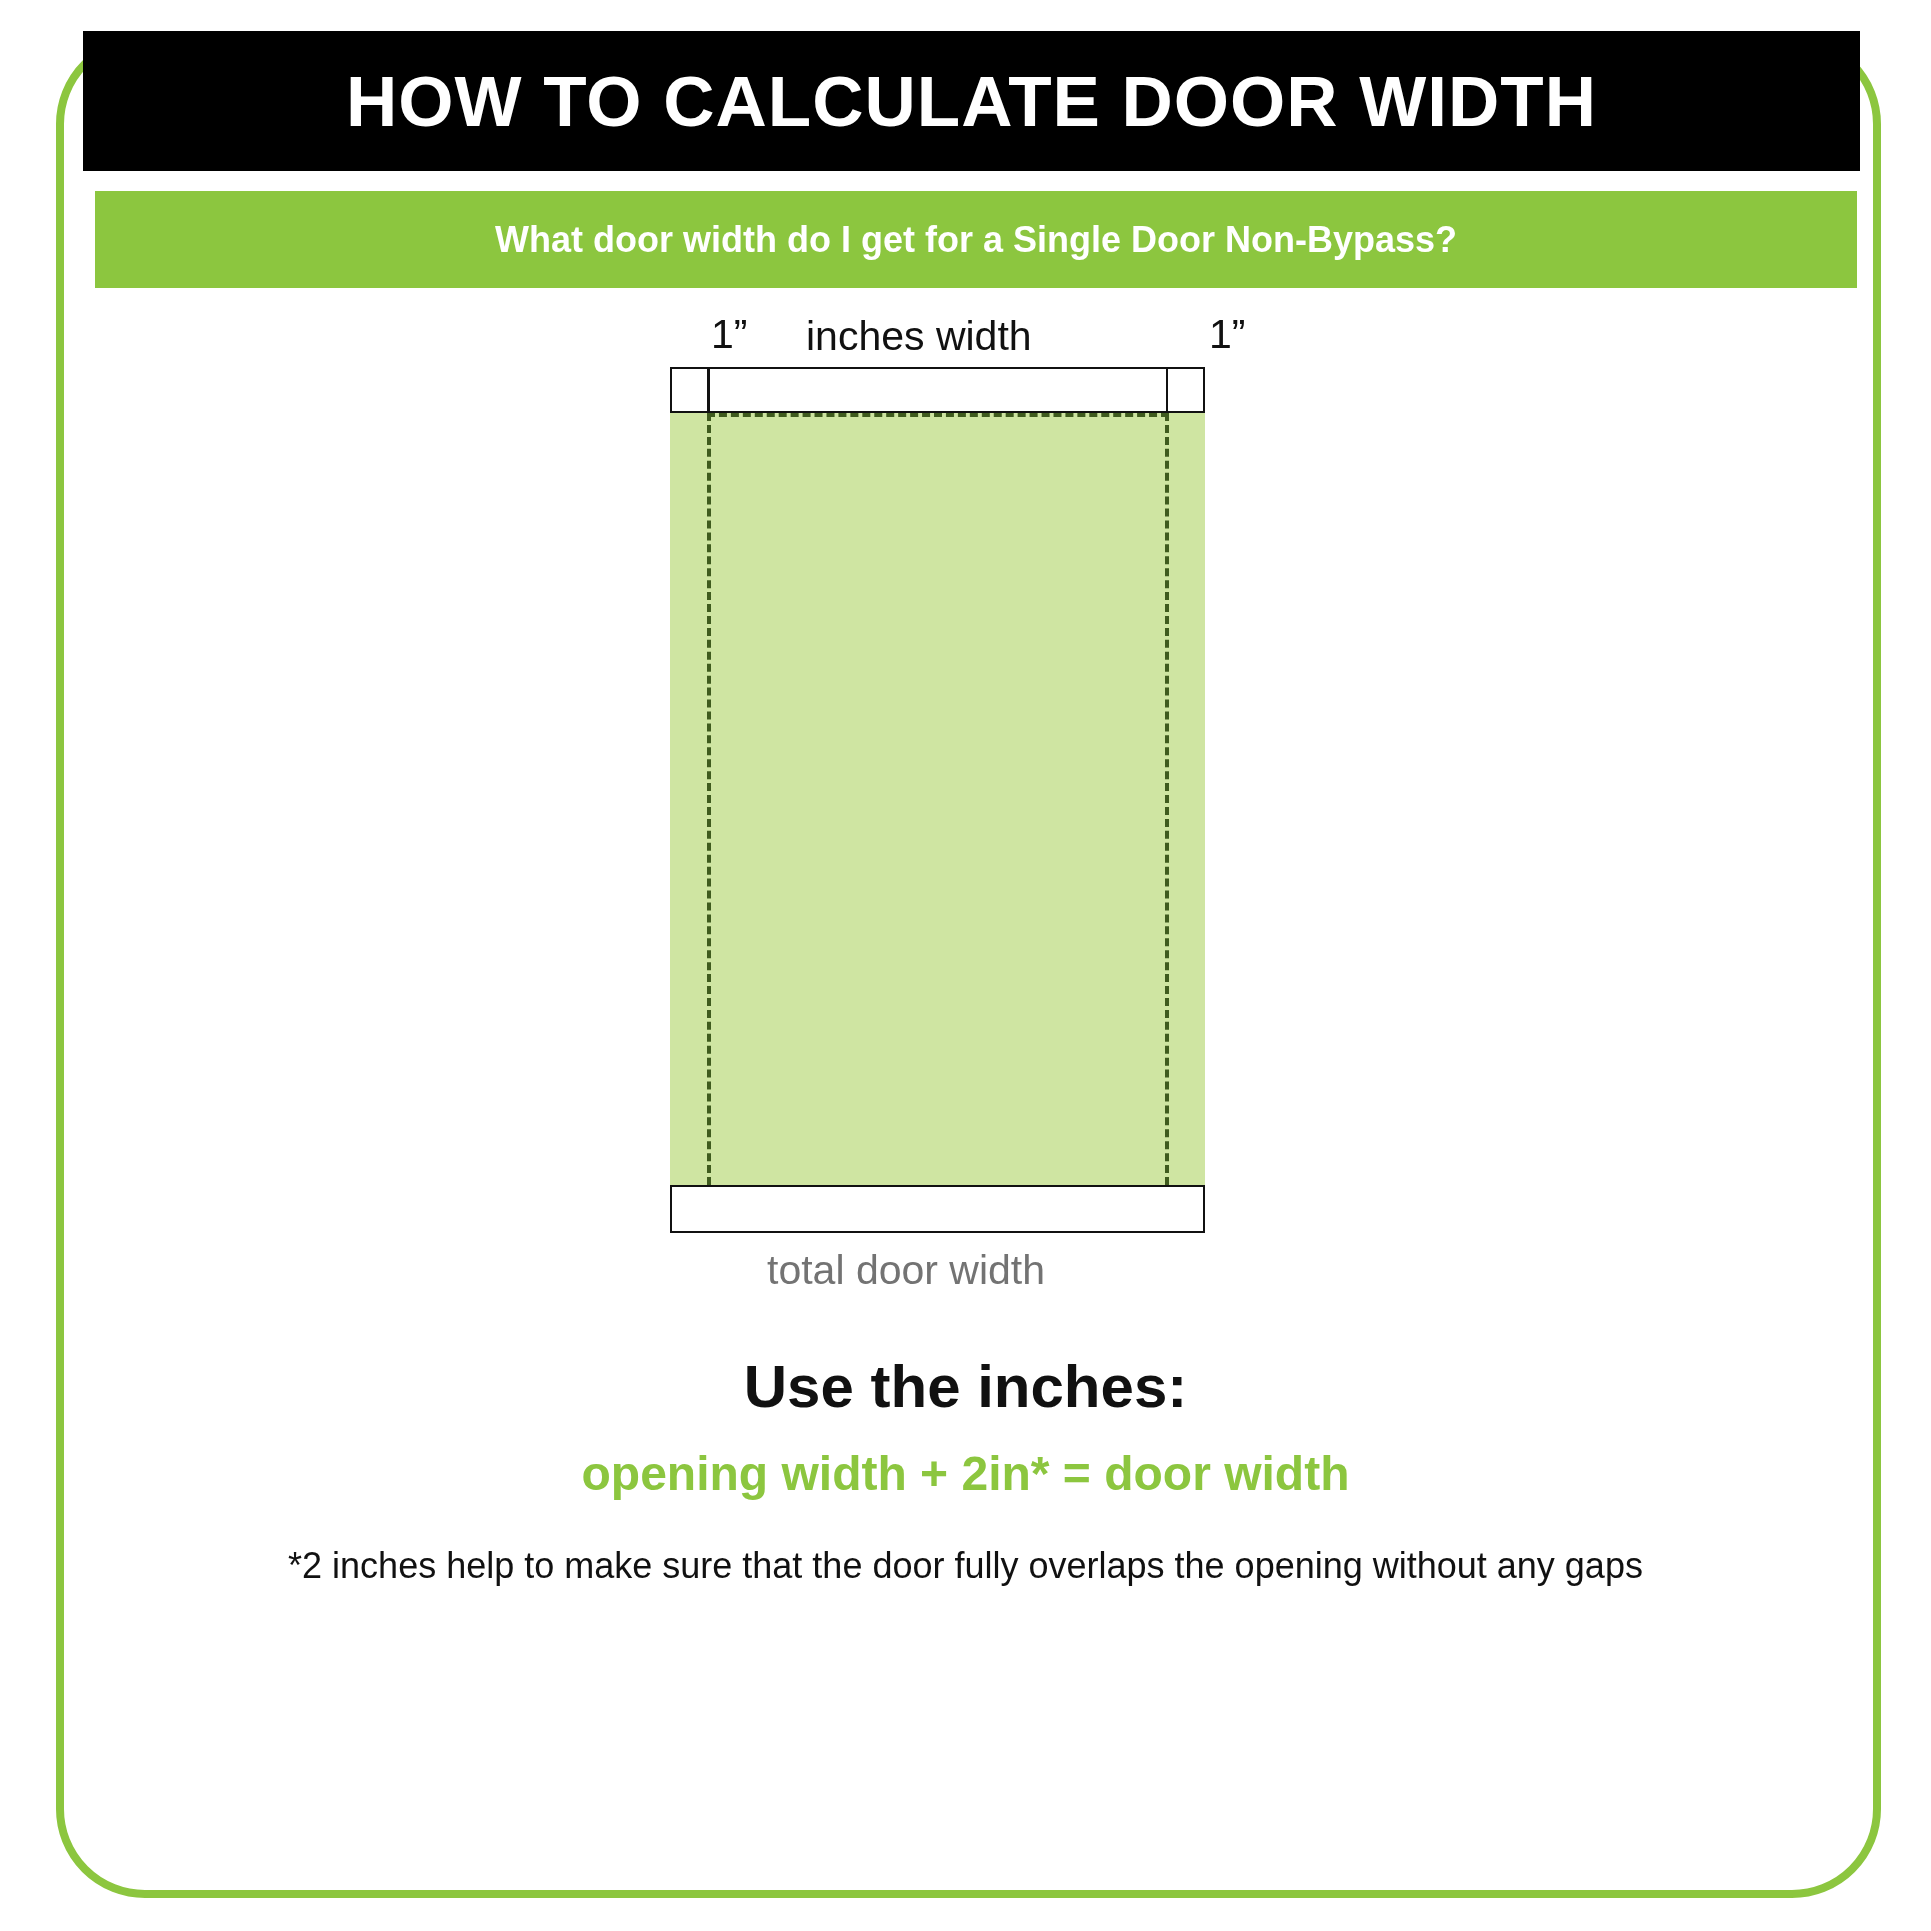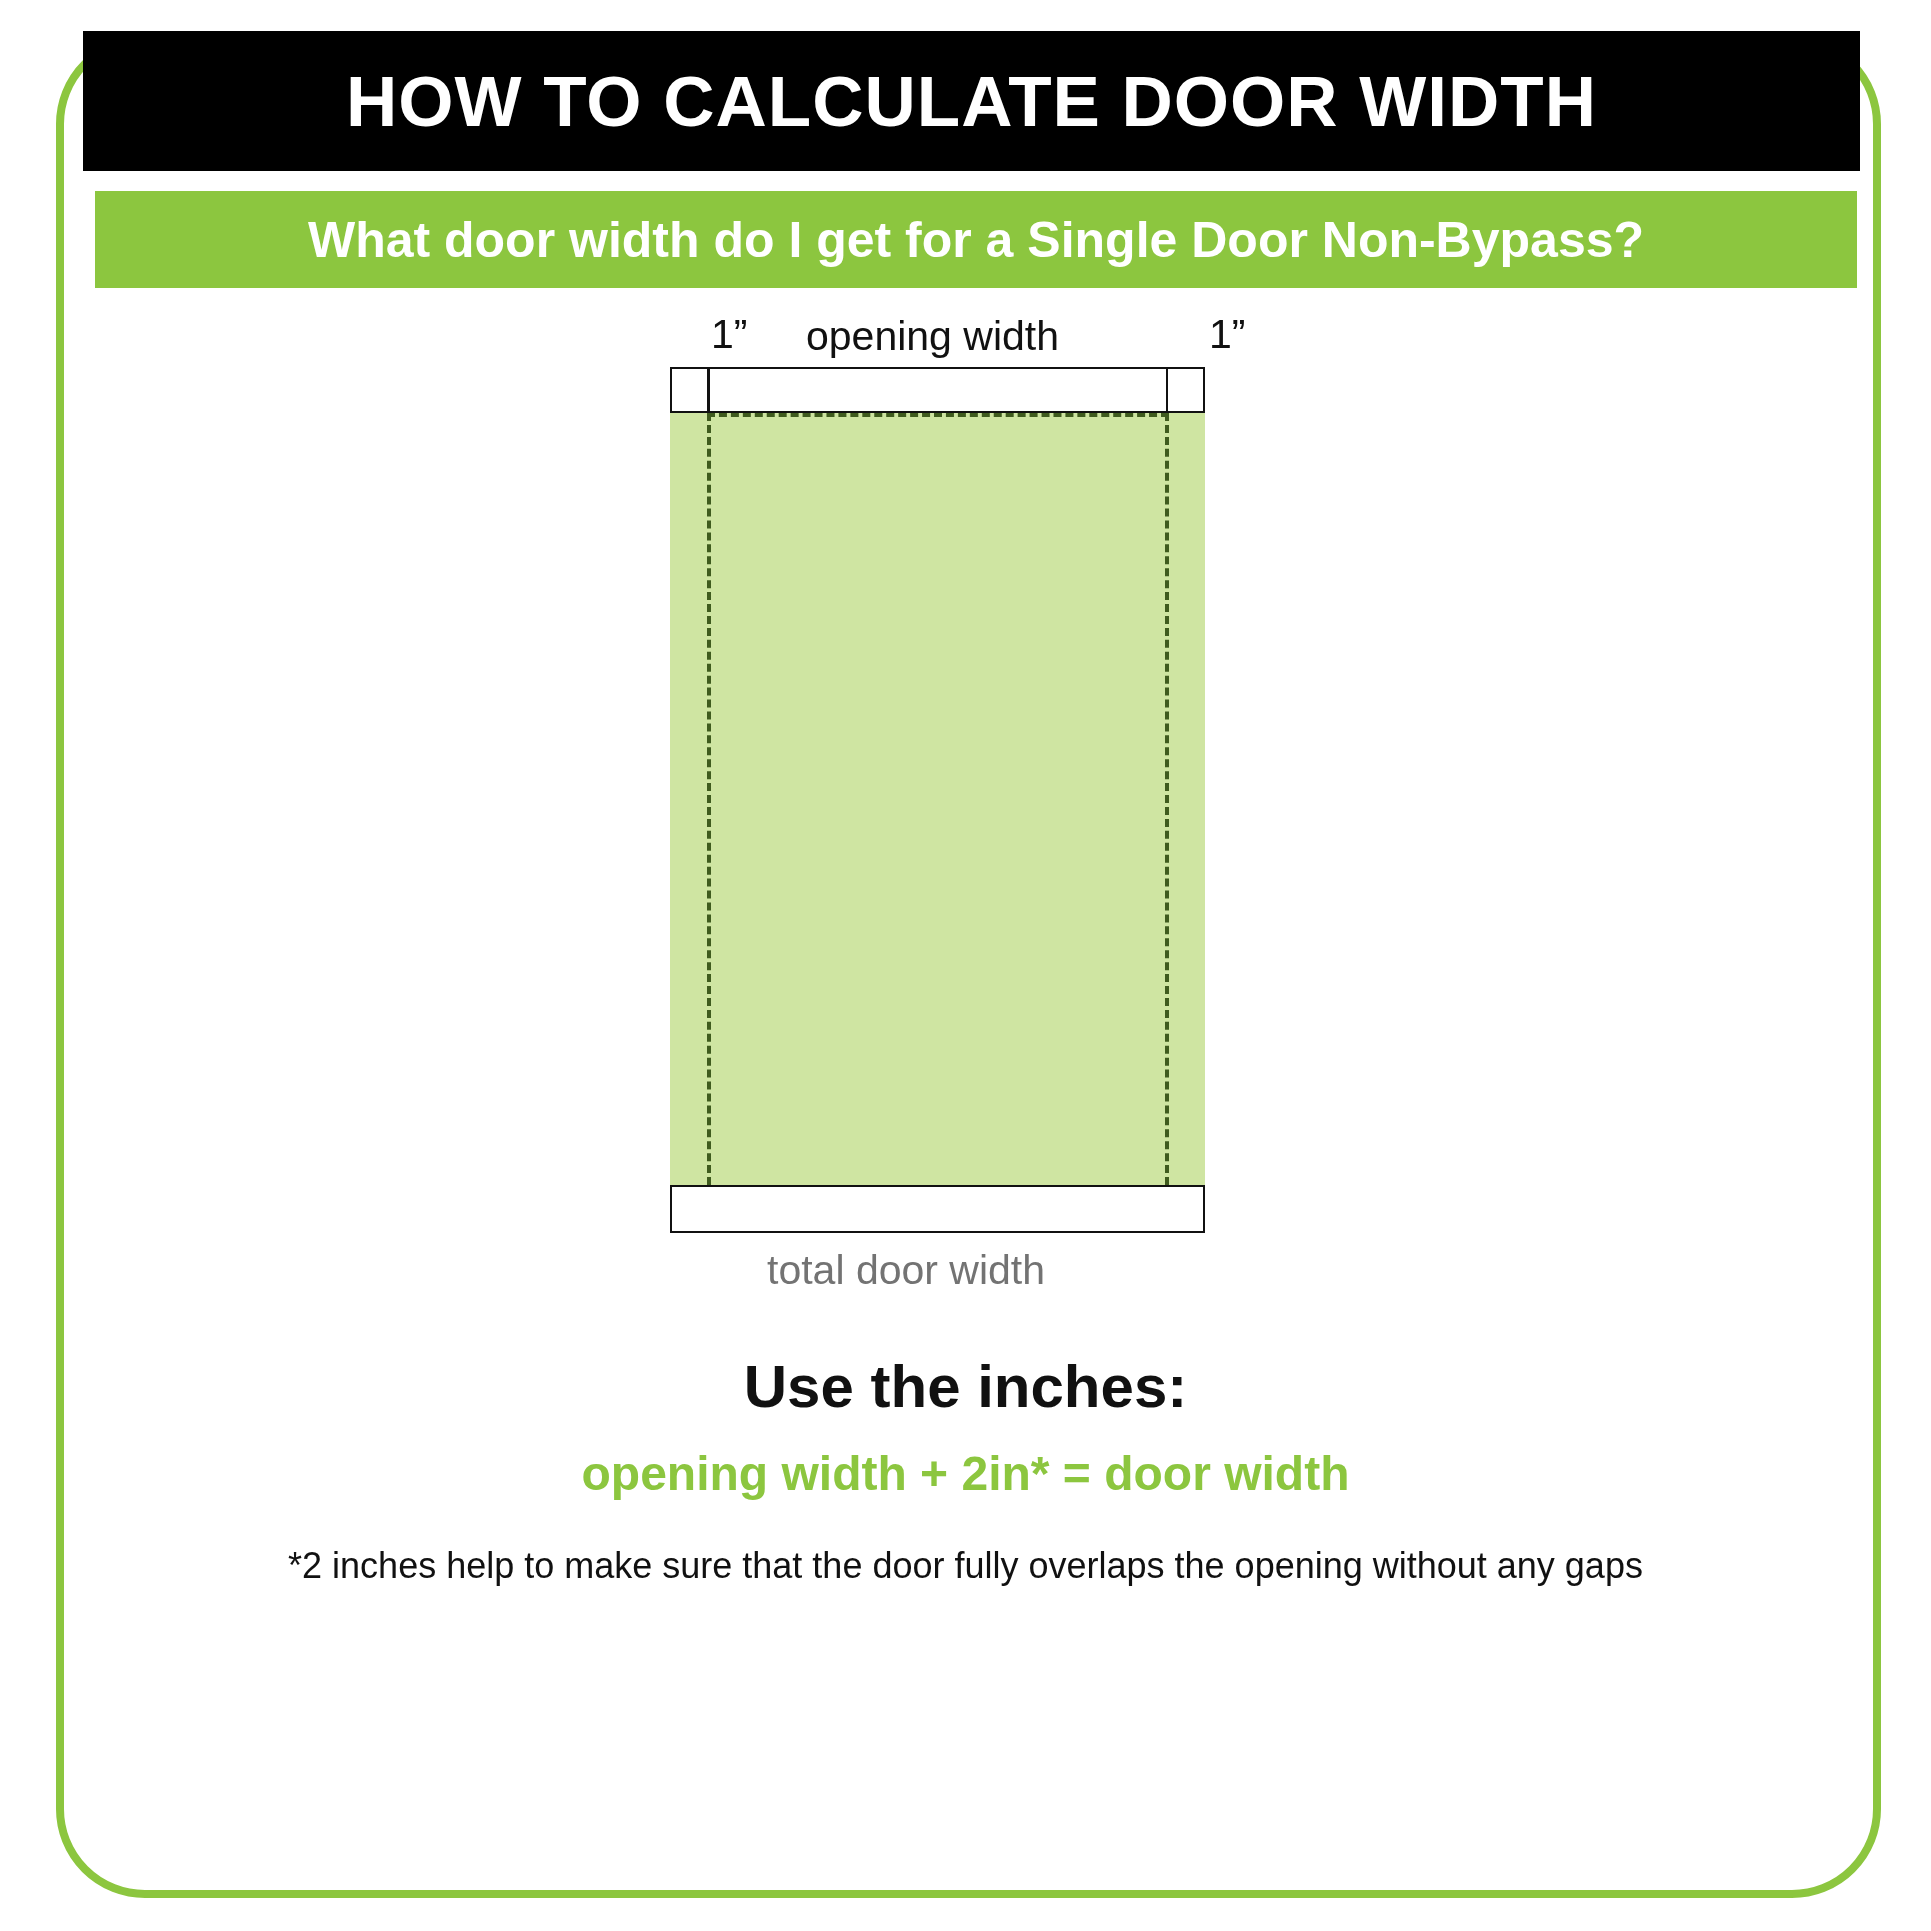--- a/index.html
+++ b/index.html
@@ -62,21 +62,21 @@
     top: 191px;
     width: 1762px;
     height: 97px;
     background: #8cc63f;
     display: flex;
     align-items: center;
     justify-content: center;
   }
   .subtitle-bar .subtitle-text {
     color: #ffffff;
-    font-size: 50px;
+    font-size: 36px;
     font-weight: bold;
     text-align: center;
     line-height: 1;
   }
 
   
   .diagram {
     position: absolute;
     left: 618px;
     top: 299px;
@@ -209,21 +209,21 @@
     <div class="title-text">HOW TO CALCULATE DOOR WIDTH</div>
   </div>
 
   <div class="subtitle-bar">
     <div class="subtitle-text">What door width do I get for a Single Door Non-Bypass?</div>
   </div>
 
   <div class="diagram">
 
     <div class="lbl lbl-left-inch">1”</div>
-    <div class="lbl lbl-opening">opening width</div>
+    <div class="lbl lbl-opening">inches width</div>
     <div class="lbl lbl-right-inch">1”</div>
 
     <div class="tick-left"></div>
     <div class="dim-top"></div>
     <div class="tick-right"></div>
 
     <div class="door-panel"></div>
     <div class="opening-dashed"></div>
 
     <div class="dim-bottom"></div>

